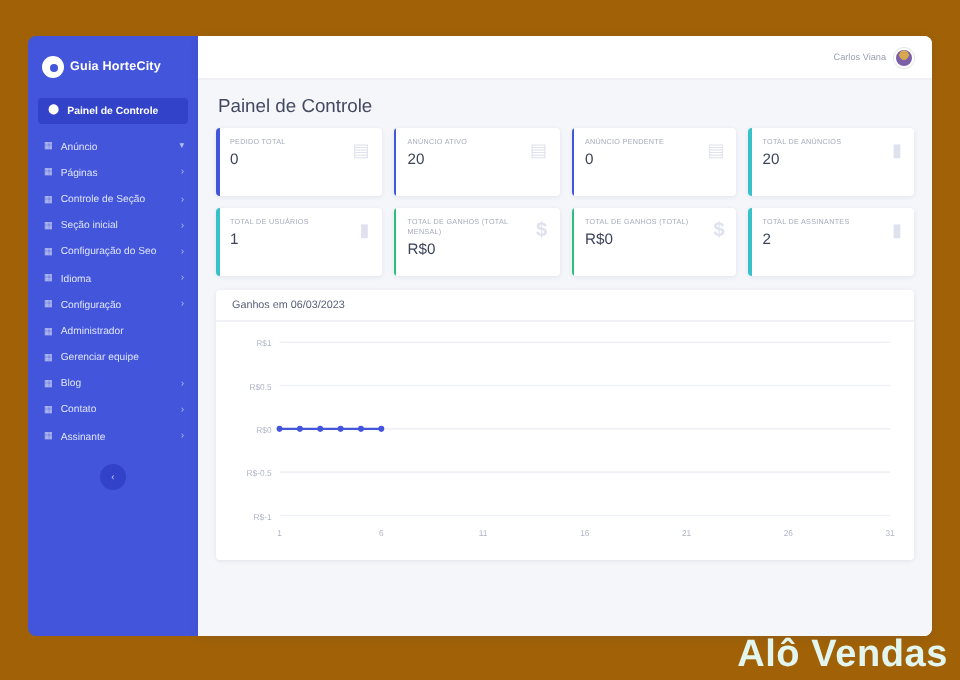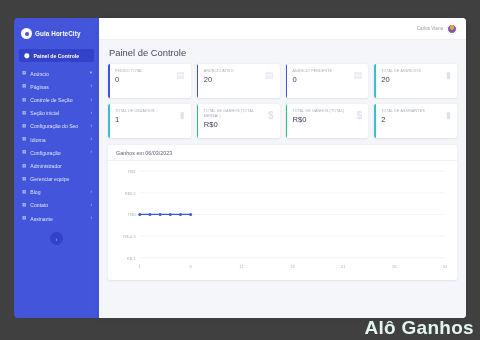--- a/index.html
+++ b/index.html
@@ -5,21 +5,21 @@
   * { box-sizing: border-box; margin: 0; padding: 0; }
   html, body {
     width: 480px; height: 340px;
     background: #ffffff;
     font-family: "Liberation Sans", sans-serif;
     overflow: hidden;
   }
   #app {
     position: relative;
     width: 480px; height: 340px;
-    background: #404040;
+    background: #a16207;
   }
 
   
   .sidebar {
     position: absolute;
     left: 14px; top: 18px;
     width: 85px; height: 300px;
     background: #4355db;
     border-radius: 4px 0 0 4px;
     overflow: hidden;
@@ -361,14 +361,14 @@
               <circle cx="56.8" cy="48.5" r="1.5" fill="#4355db"></circle>
               <circle cx="67.06666666666666" cy="48.5" r="1.5" fill="#4355db"></circle>
               <circle cx="77.33333333333333" cy="48.5" r="1.5" fill="#4355db"></circle>
             </svg>
         </div>
       </div>
 
     </div>
   </div>
 
-  <div class="watermark">Alô Ganhos</div>
+  <div class="watermark">Alô Vendas</div>
 </div>
 
 </body></html>

